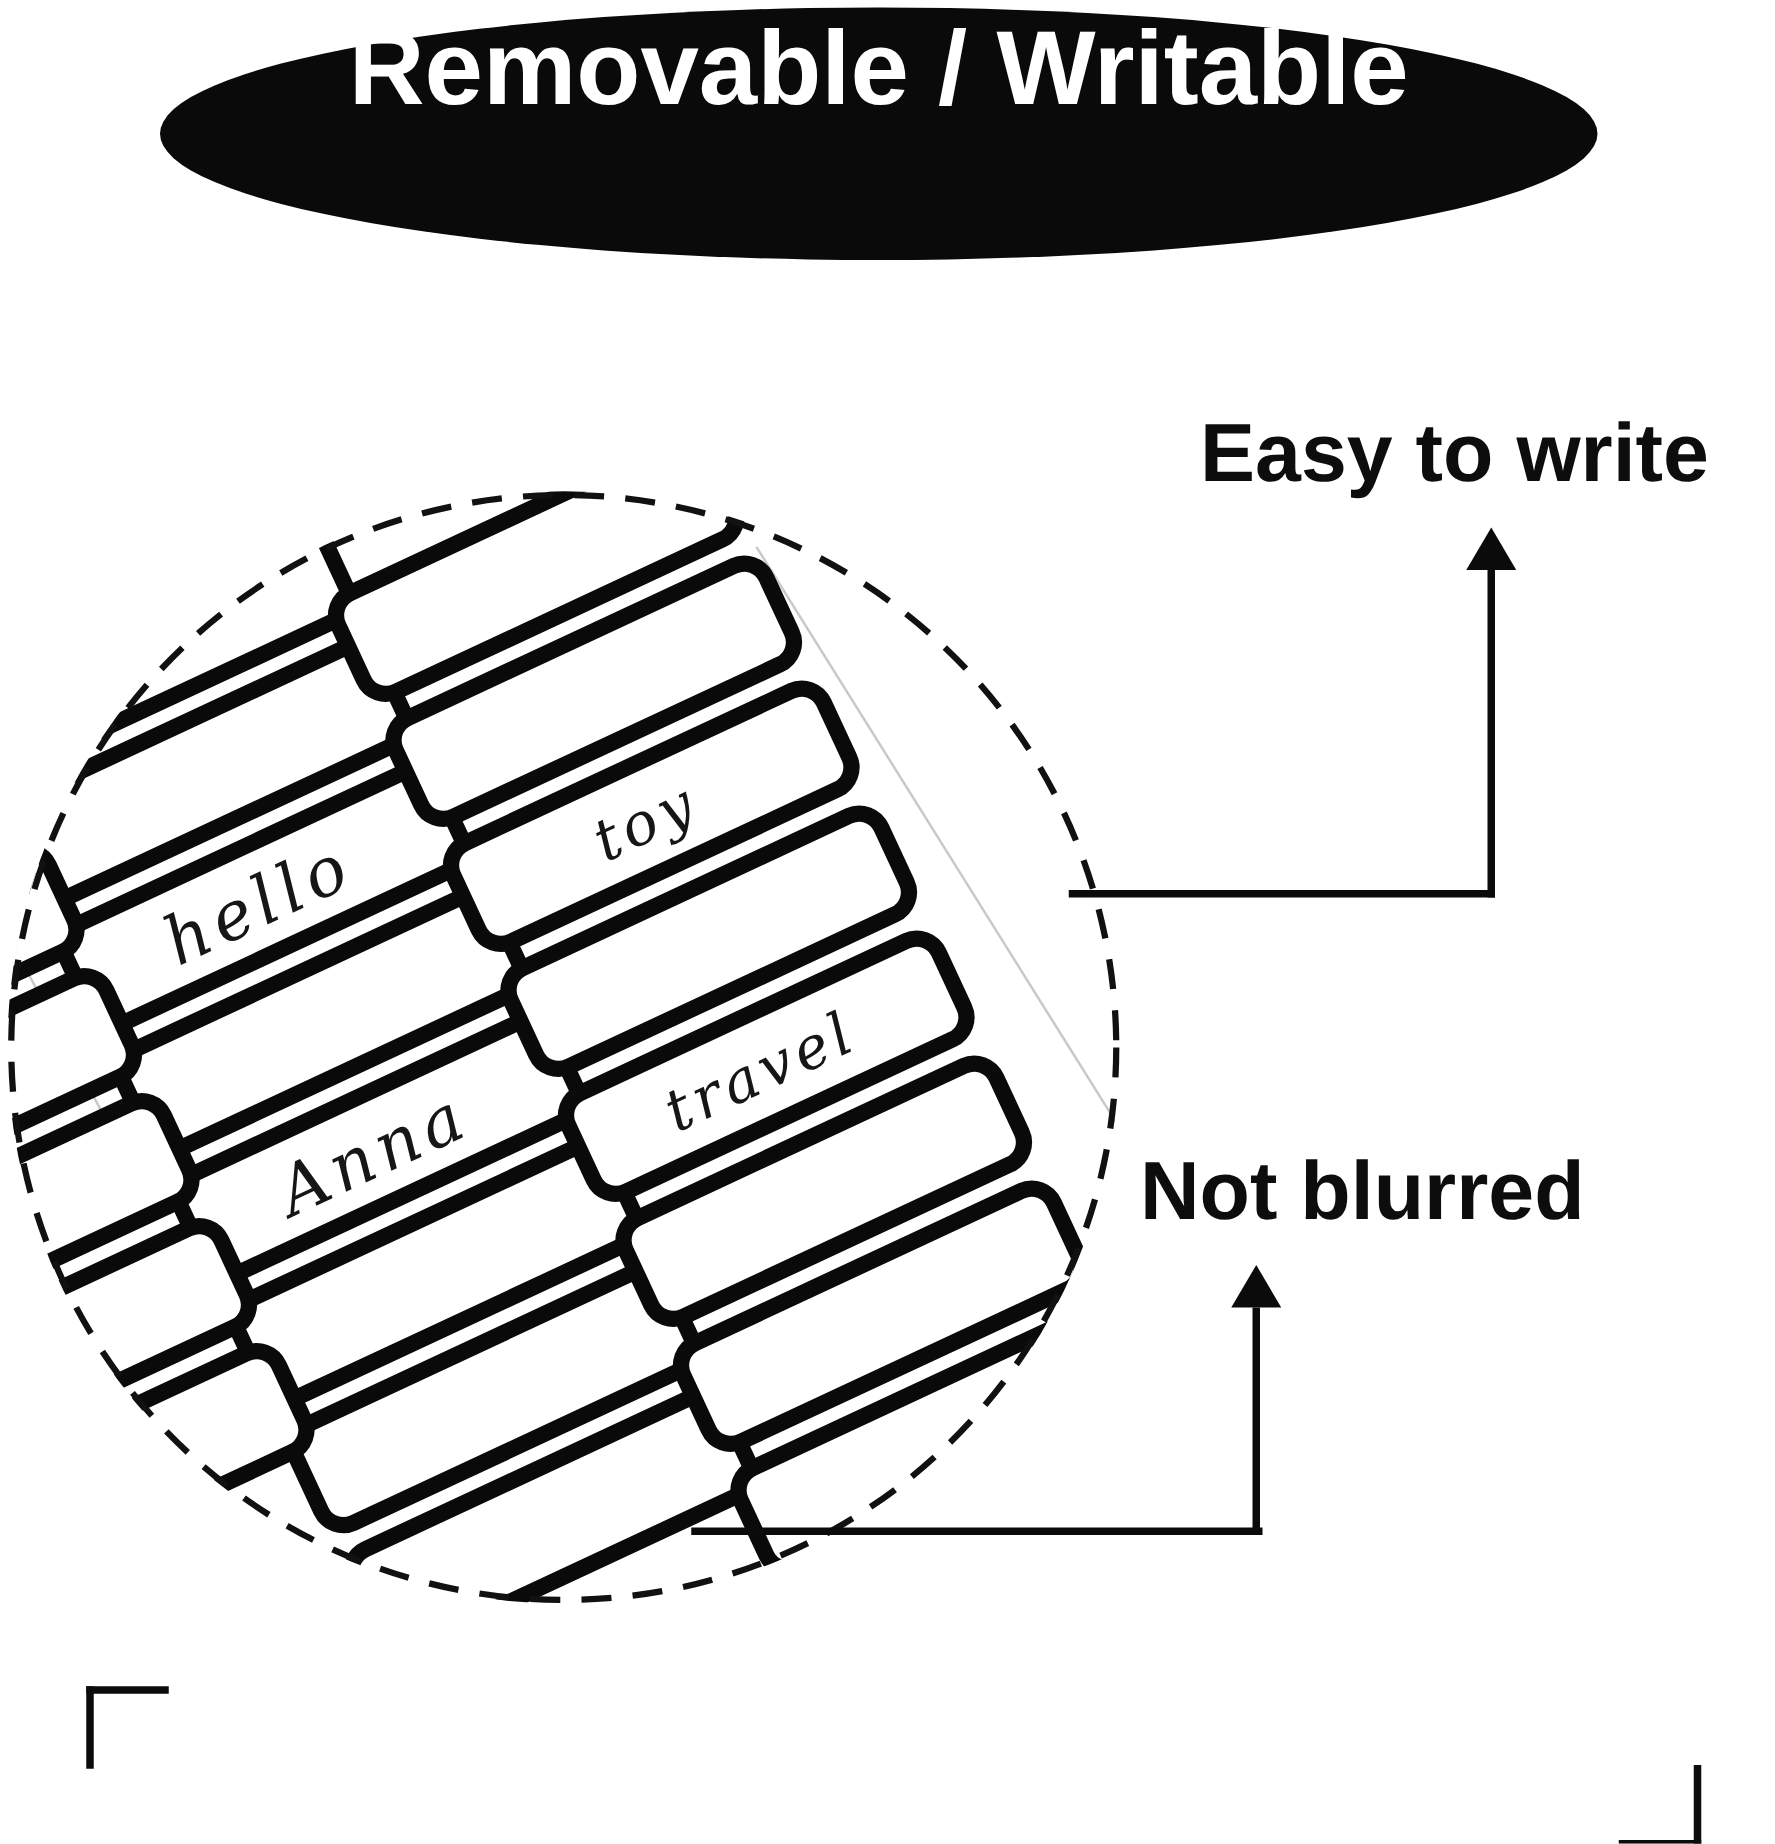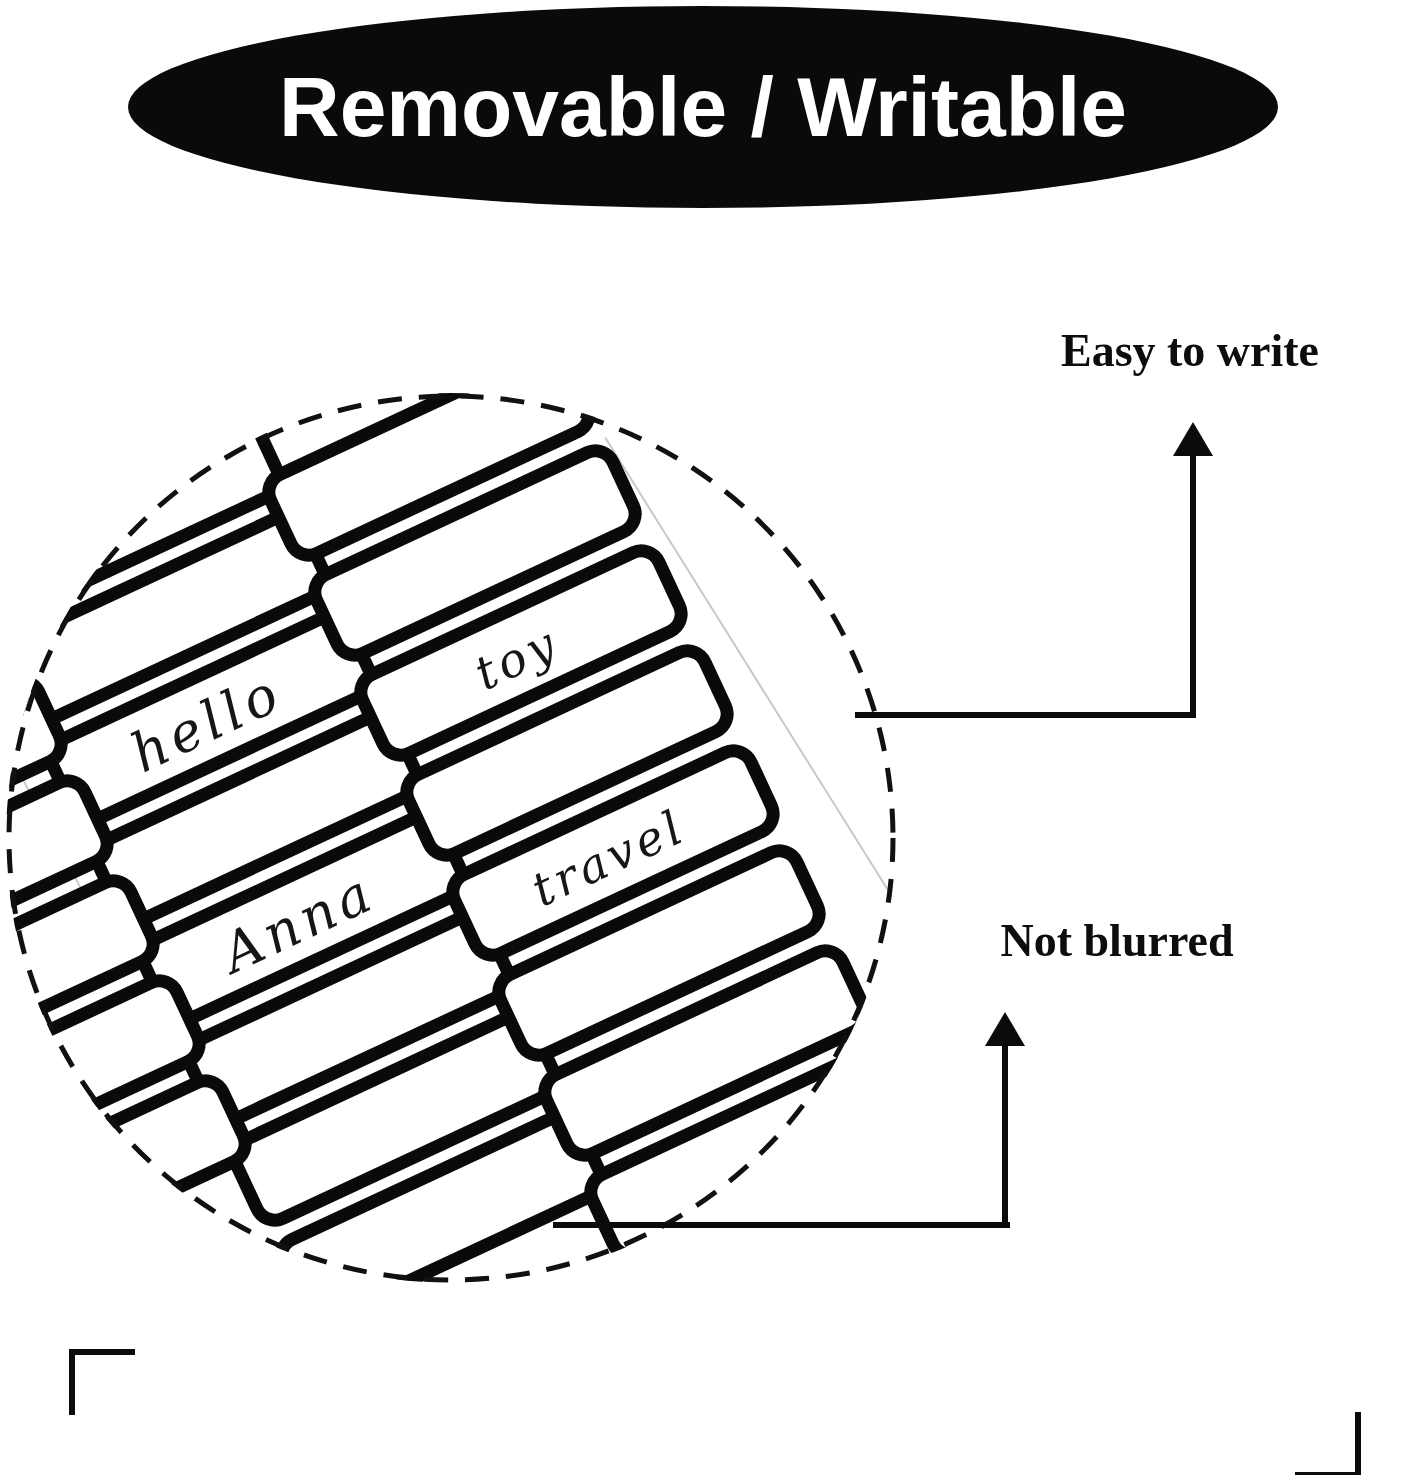--- a/index.html
+++ b/index.html
@@ -4,29 +4,29 @@
 <style>
   html,body{margin:0;padding:0;background:#ffffff;}
   .canvas{
     position:relative;width:1420px;height:1475px;background:#ffffff;
     overflow:hidden;font-family:"Liberation Sans",sans-serif;color:#0c0c0c;
   }
   
   .oval{
     position:absolute;left:128px;top:6px;width:1150px;height:202px;
     background:#0a0a0a;border-radius:50%;
-    display:flex;align-items:center;justify-content:center;
+    display:flex;justify-content:center;
   }
   .oval span{
     color:#ffffff;font-size:84px;font-weight:bold;letter-spacing:0px;white-space:nowrap;
   }
   
   .callout{
-    position:absolute;font-weight:bold;font-size:46px;color:#0d0d0d;
-    white-space:nowrap;text-align:center;font-family:Liberation Serif, serif;
+    position:absolute;font-weight:bold;font-size:66px;color:#0d0d0d;
+    white-space:nowrap;text-align:left;
   }
   .easy{left:960px;top:324px;width:460px;}
   .notb{left:912px;top:914px;width:410px;}
   
   .circle-clip{
     position:absolute;left:6px;top:393px;width:890px;height:890px;
     border-radius:50%;overflow:hidden;background:#ffffff;
   }
   .sheet-edge{
     position:absolute;height:0;border-top:2px solid #c9c9c9;transform-origin:0 0;

